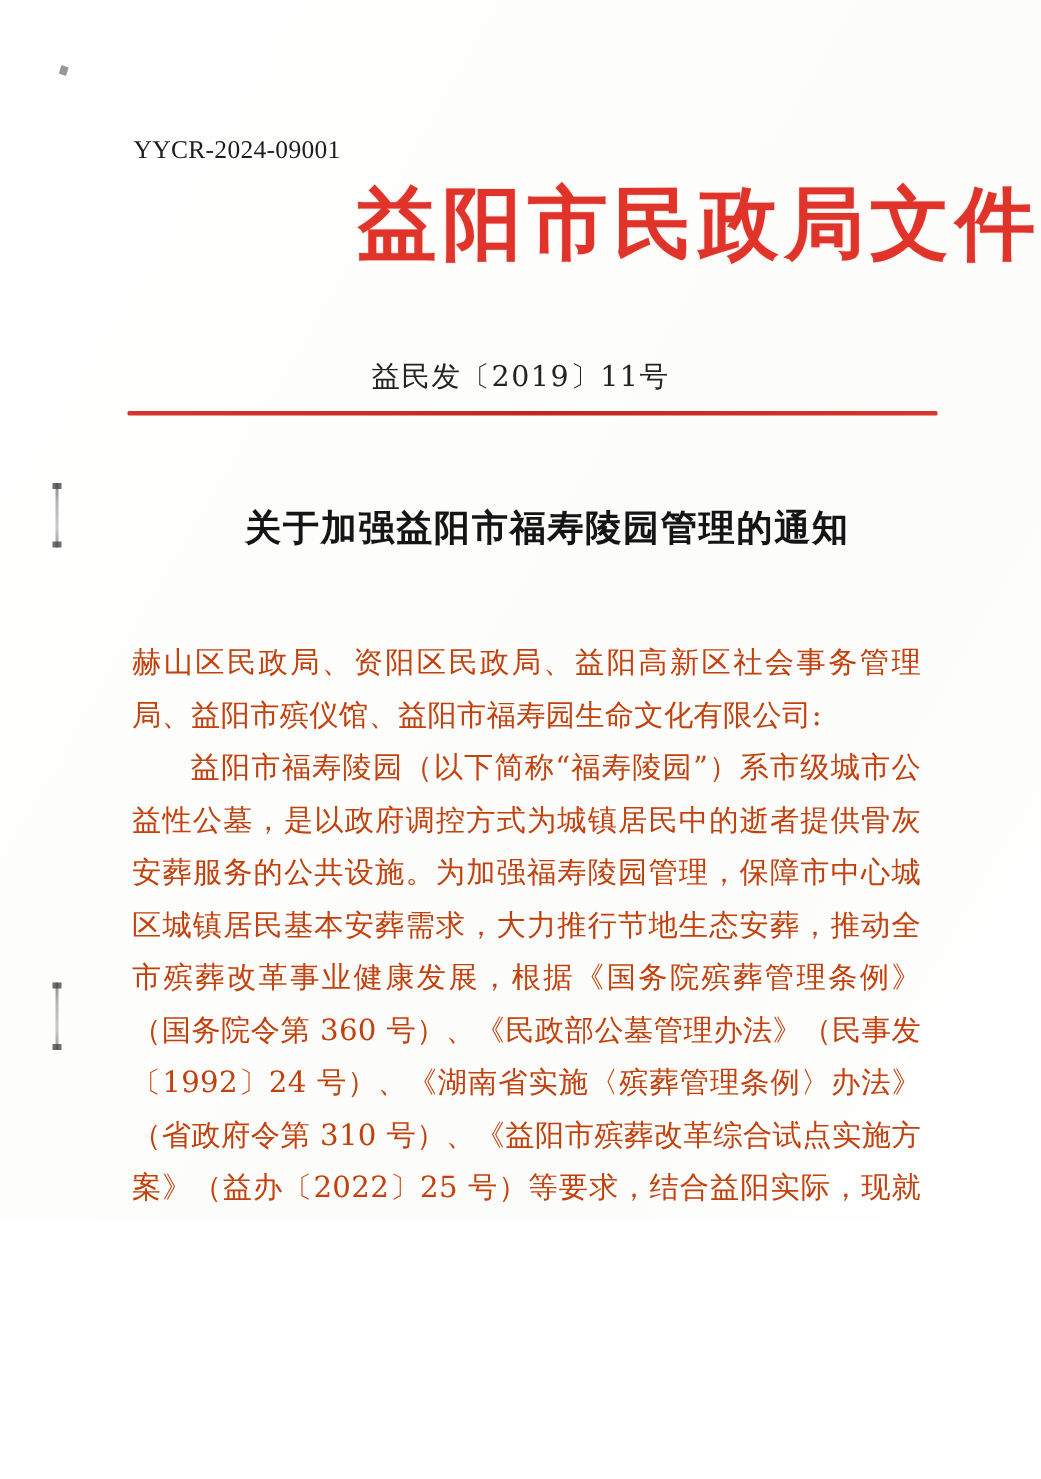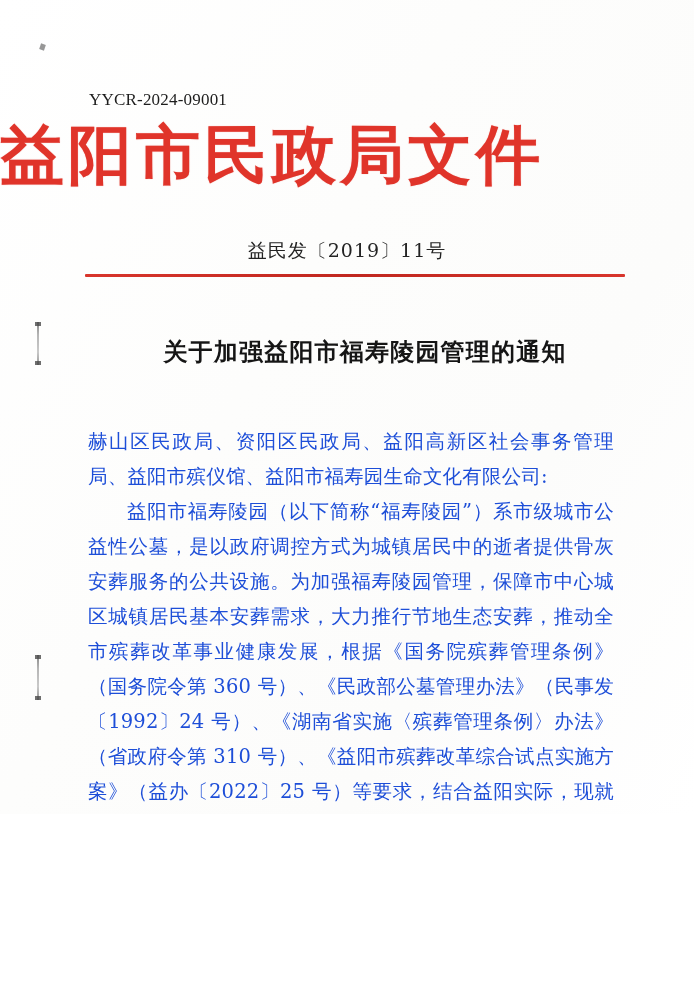--- a/index.html
+++ b/index.html
@@ -35,24 +35,24 @@
     letter-spacing: 0.2px;
     color: #1d1d1d;
     white-space: nowrap;
   }
   
   #masthead {
     position: absolute;
     left: 0;
     right: 0;
     top: 123px;
-    text-align: left;
+    text-align: right;
     font-family: "DejaVu Serif", "Liberation Serif", serif;
     font-weight: 700;
-    font-size: 64px;
+    font-size: 53px;
     line-height: 1;
     color: #e0342a;
     letter-spacing: 4px;
     text-shadow: 0 0 1px rgba(224,52,42,0.45);
     white-space: nowrap;
   }
   
   #issue-number {
     position: absolute;
     left: 0;
@@ -94,21 +94,21 @@
   #body-block {
     position: absolute;
     left: 88px;
     top: 424px;
     width: 526px;
   }
   .para {
     font-family: "DejaVu Serif", "Liberation Serif", serif;
     font-size: 19.5px;
     line-height: 35px;
-    color: #1d4ed8;
+    color: #c2410c;
     text-align: justify;
     text-justify: inter-ideograph;
     margin: 0;
     letter-spacing: 0.2px;
   }
   .para.indent { text-indent: 2em; }
   .para.heading {
     font-weight: 700;
     text-indent: 2em;
     letter-spacing: 0.6px;

